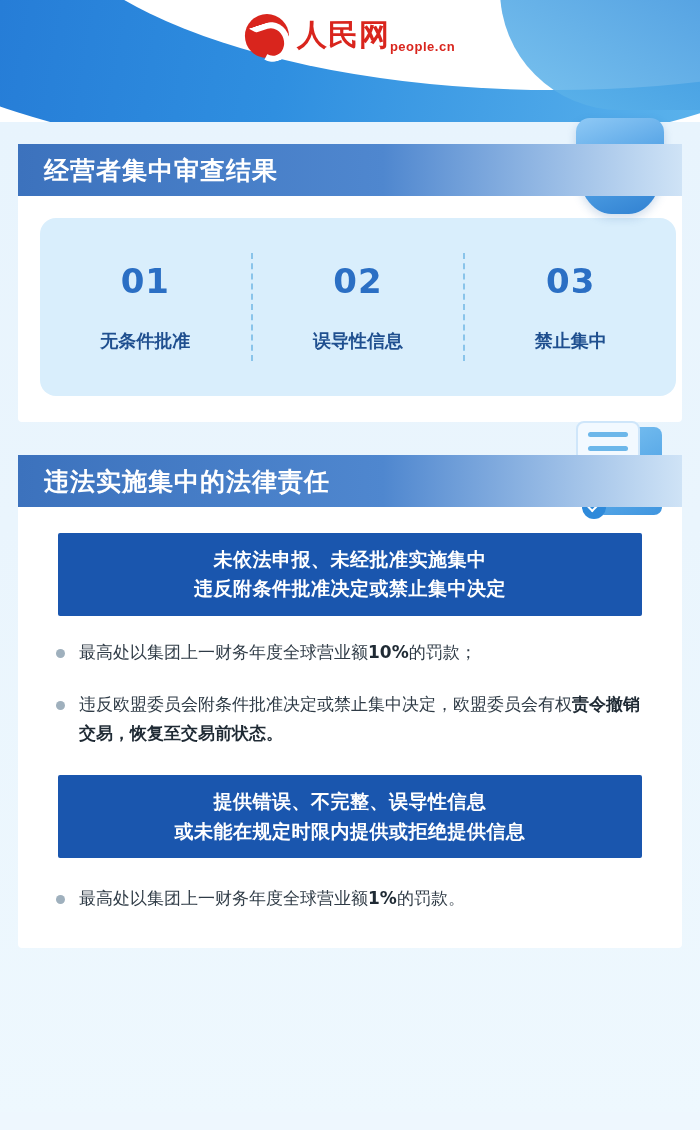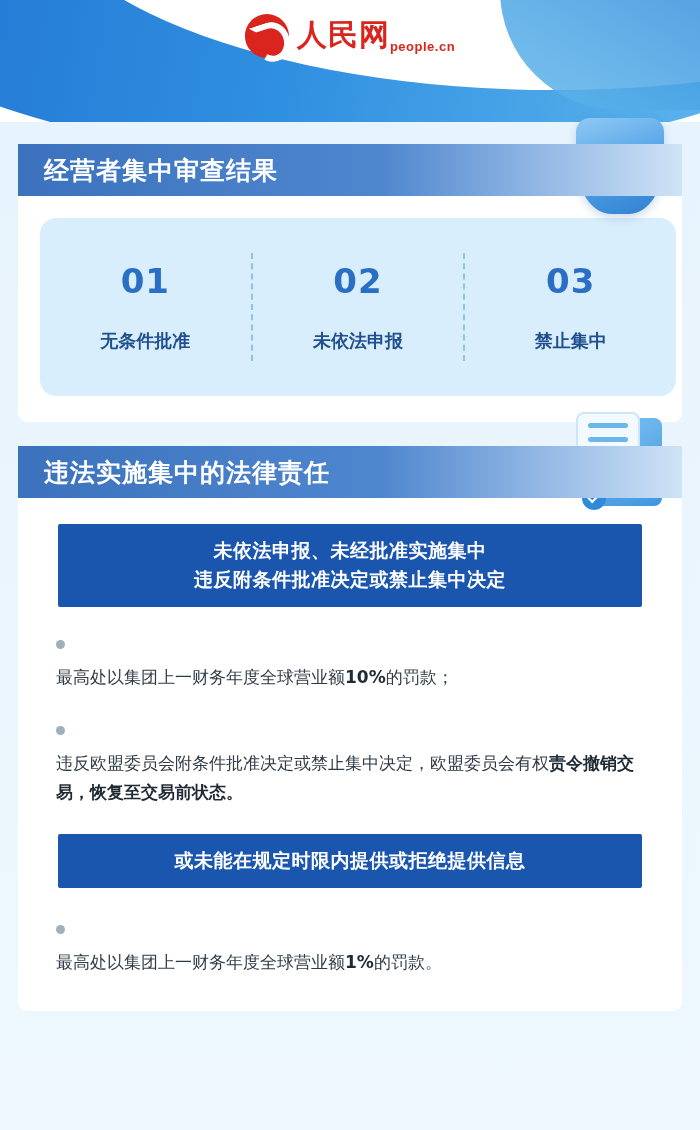--- a/index.html
+++ b/index.html
@@ -109,23 +109,23 @@
     position: absolute;
     top: 122px; left: 0;
     width: 700px;
     height: 1008px;
     background: linear-gradient(180deg, #e8f4fd 0%, #eaf5fd 40%, #eef8fe 100%);
     padding: 0 18px;
   }
 
   .card {
     background: #ffffff;
-    border-radius: 9px;
-    position: relative;
-    margin-bottom: 24px;
+    border-radius: 4px;
+    position: relative;
+    margin-bottom: 33px;
   }
 
   
   .sec-head {
     position: relative;
     height: 52px;
     margin-left: 0;
     display: flex;
     align-items: center;
     background: linear-gradient(90deg, #3c72bd 0%, #4f87cf 55%, #cfe3f6 100%);
@@ -258,21 +258,20 @@
     font-family: Liberation Serif, serif;
   }
   .banner-blue.second { margin-top: 26px; margin-bottom: 26px; }
 
   .bullet {
     display: flex;
     align-items: flex-start;
     gap: 14px;
     padding: 0 14px 0 16px;
     margin-bottom: 22px;
-    flex-direction: column;
   }
   .bullet .dot {
     width: 9px; height: 9px;
     border-radius: 50%;
     background: #9fb0bd;
     margin-top: 11px;
     flex: 0 0 auto;
   }
   .bullet .txt {
     font-size: 17px;
@@ -317,21 +316,21 @@
     <div class="sec-head">经营者集中审查结果</div>
     <div class="sec1-body">
       <div class="steps">
         <div class="step">
           <div class="num">01</div>
           <div class="lbl">无条件批准</div>
         </div>
         <div class="divider"></div>
         <div class="step">
           <div class="num">02</div>
-          <div class="lbl">未依法申报</div>
+          <div class="lbl">误导性信息</div>
         </div>
         <div class="divider"></div>
         <div class="step">
           <div class="num">03</div>
           <div class="lbl">禁止集中</div>
         </div>
       </div>
     </div>
   </div>
 
@@ -361,20 +360,21 @@
         <span class="dot"></span>
         <span class="txt"><span>最高处以集团上一财务年度全球营业额</span><b>10%</b><span>的罚款；</span></span>
       </div>
 
       <div class="bullet">
         <span class="dot"></span>
         <span class="txt"><span>违反欧盟委员会附条件批准决定或禁止集中决定，欧盟委员会有权</span><b>责令撤销交易，恢复至交易前状态。</b><span></span></span>
       </div>
 
       <div class="banner-blue second">
+        <div>提供错误、不完整、误导性信息</div>
         <div>或未能在规定时限内提供或拒绝提供信息</div>
       </div>
 
       <div class="bullet" style="margin-bottom:4px;">
         <span class="dot"></span>
         <span class="txt"><span>最高处以集团上一财务年度全球营业额</span><b>1%</b><span>的罚款。</span></span>
       </div>
 
     </div>
   </div>

